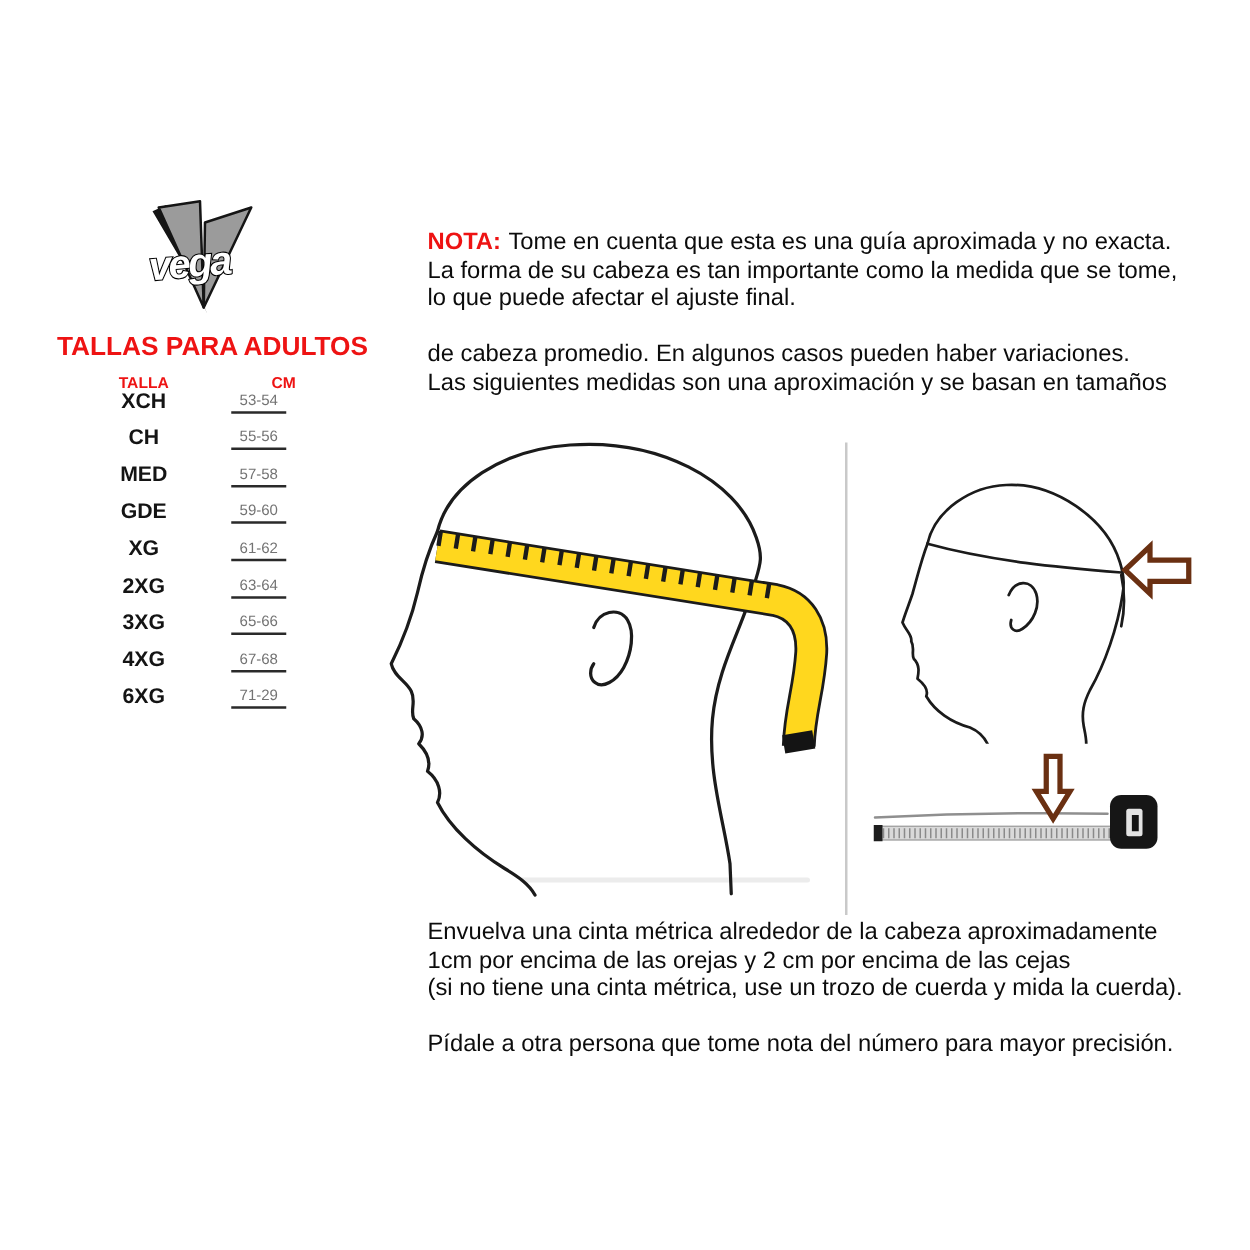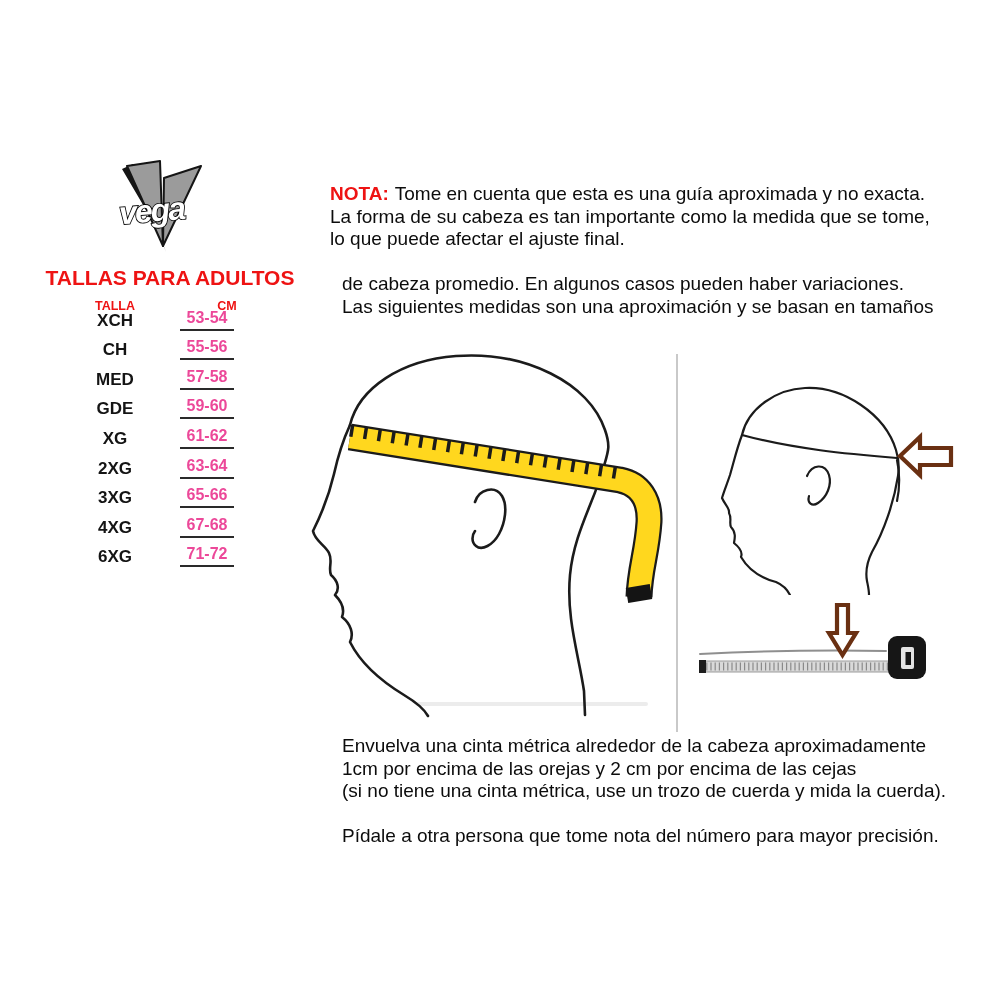--- a/index.html
+++ b/index.html
@@ -33,26 +33,26 @@
     font-size:21px;font-weight:700;color:var(--accent_red,#ee1313);letter-spacing:0;
   }
   #table-head-row{left:40px;top:299px;width:260px;height:17px;display:flex;gap:20px;}
   #table-head-row .hcell{font-size:12.5px;font-weight:700;color:var(--accent_red,#ee1313);text-align:center;}
   .h-size{width:150px;}
   .h-cm{width:105px;margin-left:-35.5px;}
   #size-rows{left:40px;top:309px;width:260px;}
   .size-row{display:flex;height:29.6px;align-items:flex-end;}
   .size-row:first-child{margin-top:-8px;}
   .cell-size{width:150px;text-align:center;font-size:17px;font-weight:700;color:#141414;}
-  .cell-cm{width:105px;margin-left:-35.5px;text-align:center;font-size:16px;font-weight:700;color:#ec4899;}
+  .cell-cm{width:105px;margin-left:-35.5px;text-align:center;font-size:12px;font-weight:400;color:#737373;}
   .cell-cm span{display:inline-block;border-bottom:2px solid #2a2a2a;padding:0 7px 2px 7px;}
 
   
   .para{font-size:19px;line-height:22.7px;white-space:nowrap;color:#0c0c0c;}
-  #note-block{left:330px;top:183px;}
+  #note-block{left:342px;top:183px;}
   #note-block .note-label{color:var(--accent_red,#ee1313);font-weight:700;margin-right:6px;}
   #approx-block{left:342px;top:273px;}
   #instr-block{left:342px;top:735px;}
   #precision-block{left:342px;top:825px;}
 
   
   #big-head-svg{left:298px;top:350px;width:370px;height:375px;}
   #panel-divider{left:676px;top:354px;width:2px;height:378px;background:var(--divider_gray,#c9c9c9);}
   #small-head-svg{left:693px;top:380px;width:290px;height:215px;}
   #tape-fig-svg{left:690px;top:598px;width:250px;height:95px;}
@@ -117,21 +117,21 @@
     <div class="size-row">
       <div class="cell-size">3XG</div>
       <div class="cell-cm"><span>65-66</span></div>
     </div>
     <div class="size-row">
       <div class="cell-size">4XG</div>
       <div class="cell-cm"><span>67-68</span></div>
     </div>
     <div class="size-row">
       <div class="cell-size">6XG</div>
-      <div class="cell-cm"><span>71-72</span></div>
+      <div class="cell-cm"><span>71-29</span></div>
     </div>
   </div>
 
   <div id="note-block" class="abs para">
     <div>
       <span class="note-label">NOTA:</span><span>Tome en cuenta que esta es una guía aproximada y no exacta.</span>
     </div>
     <div>La forma de su cabeza es tan importante como la medida que se tome,</div>
     <div>lo que puede afectar el ajuste final.</div>
   </div>

